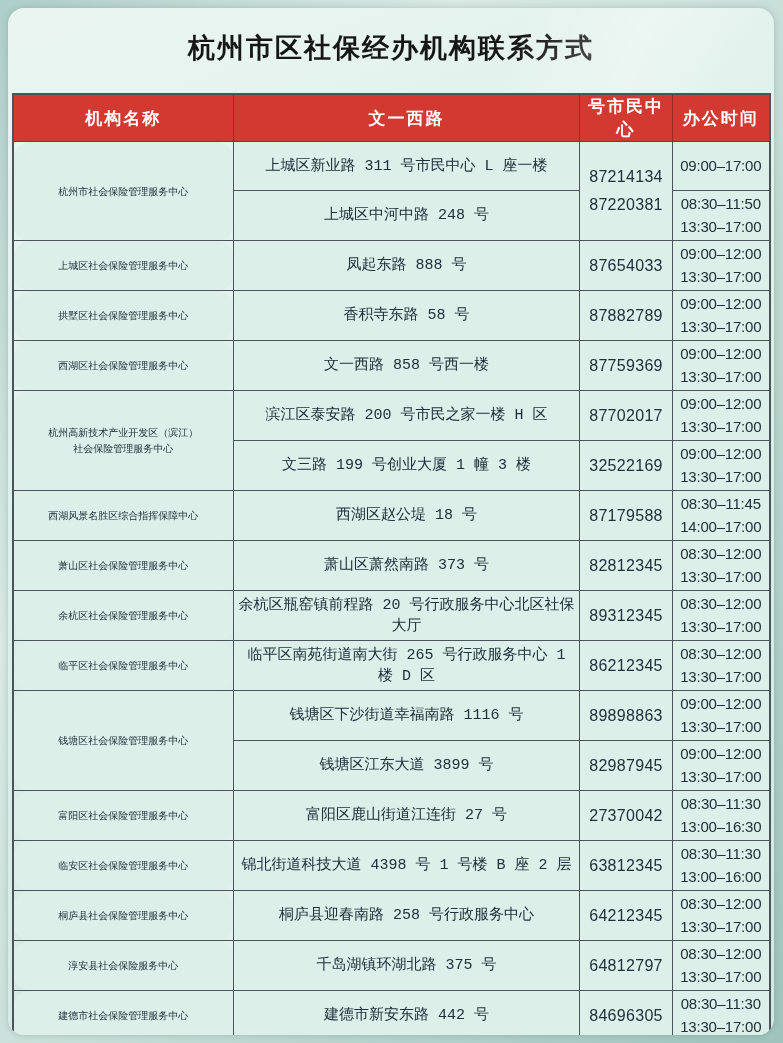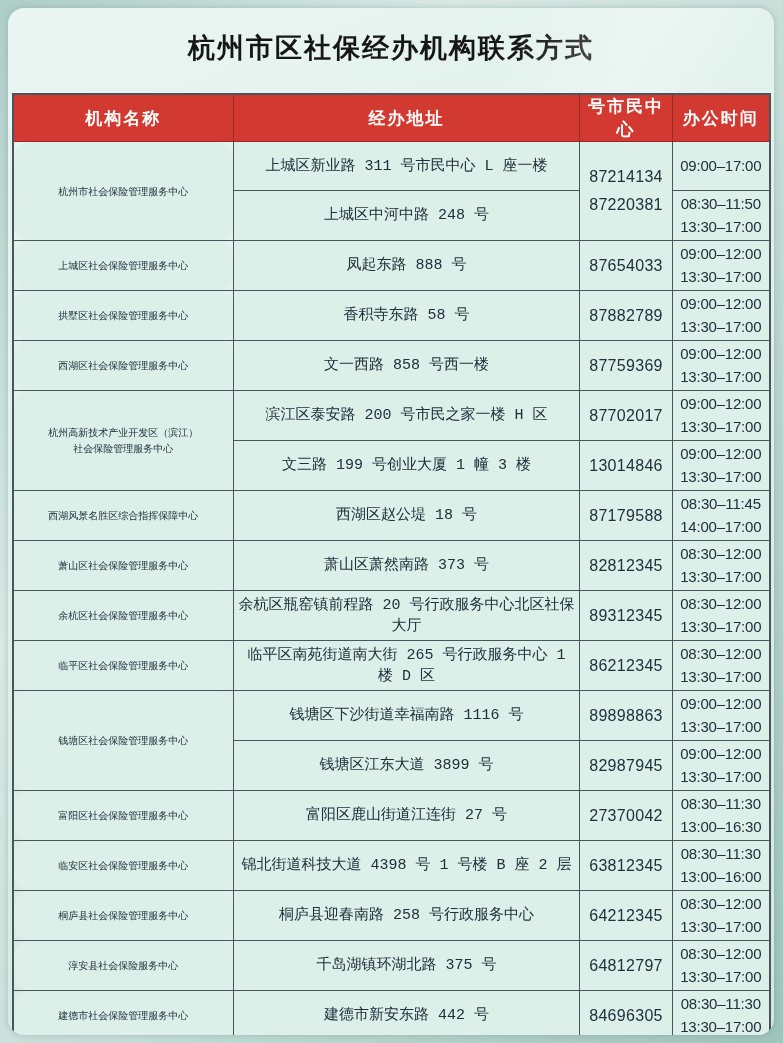--- a/index.html
+++ b/index.html
@@ -96,21 +96,21 @@
   <table class="contact">
     <colgroup>
       <col style="width:221px">
       <col style="width:346px">
       <col style="width:93px">
       <col style="width:97px">
     </colgroup>
     <thead>
       <tr>
         <th>机构名称</th>
-        <th>经办地址</th>
+        <th>文一西路</th>
         <th>号市民中心</th>
         <th>办公时间</th>
       </tr>
     </thead>
     <tbody>
         <tr>
           <td rowspan="2" class="name">杭州市社会保险管理服务中心</td>
           <td class="addr">上城区新业路 311 号市民中心 L 座一楼</td>
           <td rowspan="2" class="phone">
             <div>87214134</div>
@@ -159,21 +159,21 @@
 社会保险管理服务中心</td>
           <td class="addr">滨江区泰安路 200 号市民之家一楼 H 区</td>
           <td class="phone">87702017</td>
           <td class="hours">
             <div>09:00–12:00</div>
             <div>13:30–17:00</div>
           </td>
         </tr>
         <tr>
           <td class="addr">文三路 199 号创业大厦 1 幢 3 楼</td>
-          <td class="phone">13014846</td>
+          <td class="phone">32522169</td>
           <td class="hours">
             <div>09:00–12:00</div>
             <div>13:30–17:00</div>
           </td>
         </tr>
         <tr>
           <td rowspan="1" class="name">西湖风景名胜区综合指挥保障中心</td>
           <td class="addr">西湖区赵公堤 18 号</td>
           <td class="phone">87179588</td>
           <td class="hours">

